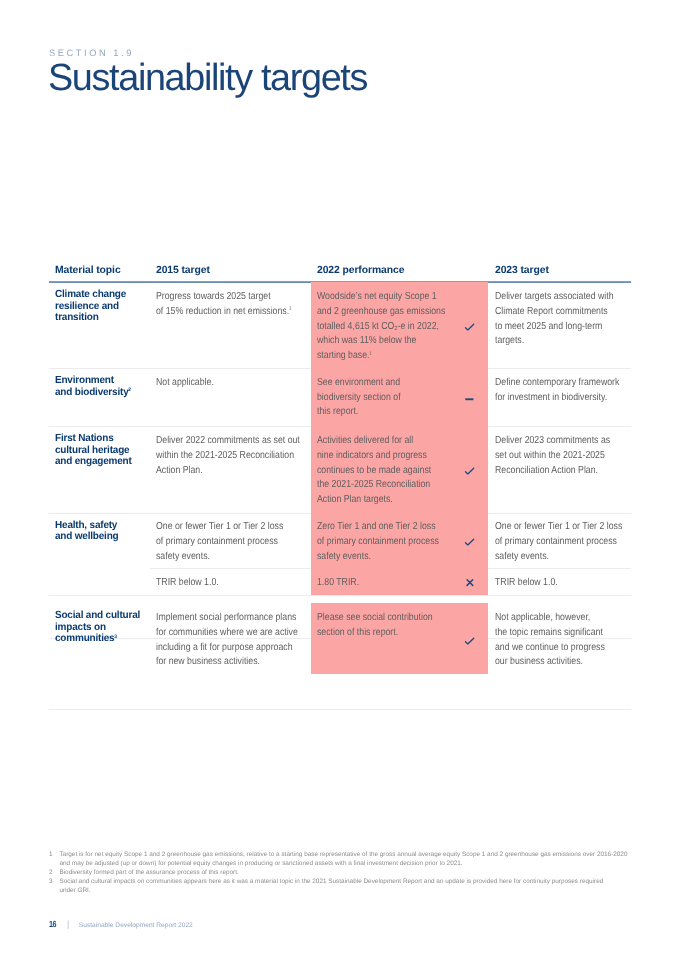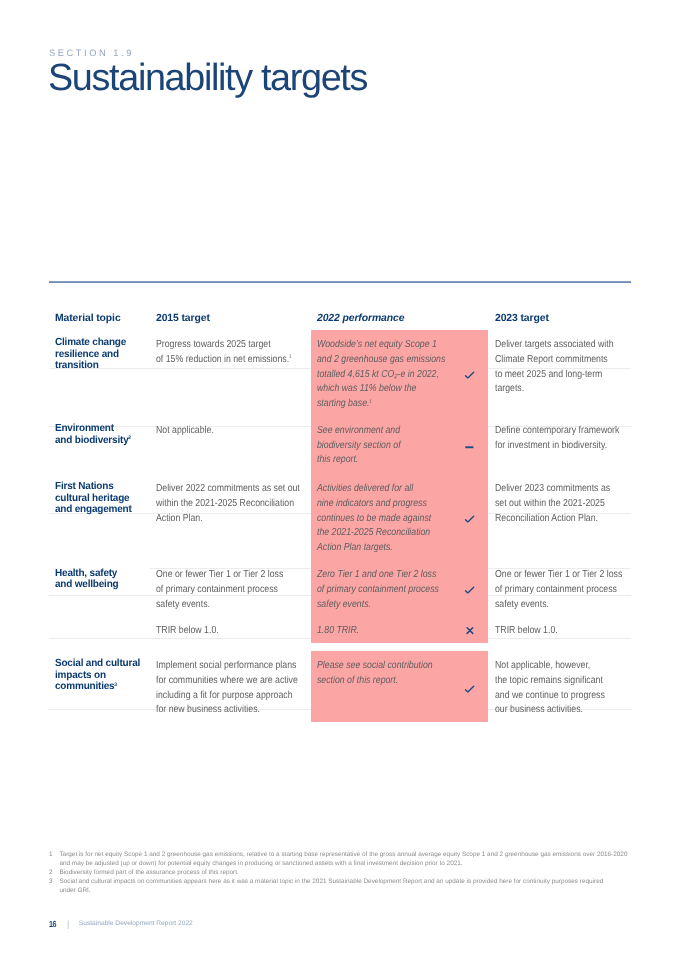--- a/index.html
+++ b/index.html
@@ -30,21 +30,21 @@
   .intro{
     position:absolute;left:49px;top:184px;width:620px;margin:0;
     font-size:15.5px;line-height:22.9px;color:#1b4a80;font-weight:400;
     letter-spacing:-0.16px;
   }
 
   
   .tbl{position:absolute;left:49px;width:582px;}
   .tblA{top:263.5px;}
   .tblB{top:603px;}
-  .tbl table{border-collapse:collapse;width:582px;table-layout:fixed;border-spacing:0;margin-top:48px;}
+  .tbl table{border-collapse:collapse;width:582px;table-layout:fixed;border-spacing:0;}
   .tbl th,.tbl td{box-sizing:border-box;}
   .drule{position:absolute;height:1px;background:#ececf0;}
   .hrule{position:absolute;left:49px;width:582px;height:2px;
     background:linear-gradient(to bottom,#c3d0e1 0%,#6d8cb4 35%,#6d8cb4 85%,#dee5ee 100%);}
   .tbl th{
     text-align:left;vertical-align:bottom;
     font-size:10.4px;font-weight:700;color:#0b3b70;line-height:13px;
     padding:0 0 5.6px 0;
     border-bottom:none;position:relative;
     letter-spacing:-0.1px;
@@ -56,21 +56,21 @@
     border-bottom:none;
     box-sizing:border-box;
   }
   td.topic{font-weight:700;color:#0b3b70;font-size:10.3px;line-height:11.5px;padding-top:7.1px;letter-spacing:-0.2px;}
   .c1{width:101px;}
   .c2{width:161px;}
   .c3{width:177px;}
   .c4{width:143px;}
   th.c1,td.c1{padding-left:6px;}
   th.c2,td.c2{padding-left:6px;}
-  th.c3,td.c3{padding-left:6px;font-style:italic;}
+  th.c3,td.c3{padding-left:6px;}
   th.c4,td.c4{padding-left:7px;}
   .shade{background:#fca5a5;}
   .relc{position:relative;}
   .mark{
     position:absolute;left:153px;top:50%;transform:translateY(calc(-50% + 1.2px));
     width:12px;height:12px;line-height:0;
   }
   .mark svg{display:block;overflow:visible;}
   .nb{border-bottom:none !important;}
   sup{font-size:0.5em;vertical-align:baseline;position:relative;top:-3.6px;line-height:0;letter-spacing:0;margin-left:-0.3px;}
@@ -78,21 +78,21 @@
   
   .notes{
     position:absolute;left:49px;top:849.5px;width:640px;
     font-size:6.4px;line-height:9.1px;color:#8d8d8d;
   }
   .notes .n{display:flex;}
   .notes .num{width:10.4px;flex:0 0 10.4px;}
   .notes .txt{flex:1;}
 
   
-  .footer{position:absolute;left:49px;top:918.5px;display:flex;align-items:center;}
+  .footer{position:absolute;left:49px;top:918.5px;display:flex;align-items:flex-end;}
   .footer .pg{font-size:8.8px;font-weight:700;color:#1b4a84;letter-spacing:-0.6px;display:inline-block;transform:scaleX(0.82);transform-origin:0 50%;}
   .footer .sep{font-size:9px;color:#b6c2d6;margin:0 0 0 9.3px;font-weight:300;}
   .footer .ft{font-size:6.6px;color:#93a6c0;letter-spacing:0.02px;margin-left:9.6px;}
 </style>
 </head>
 <body>
 
 <div class="page">
 
   <div class="section-kicker">SECTION 1.9</div>

